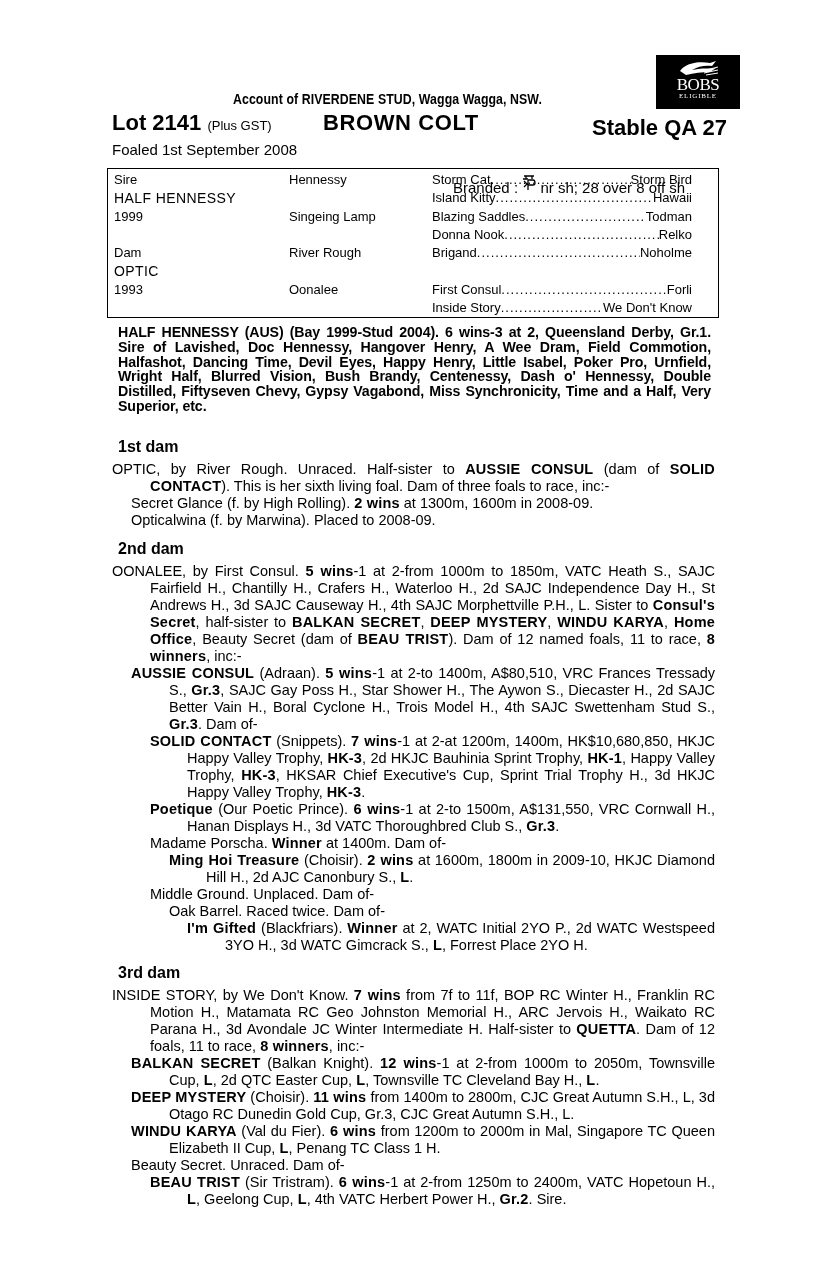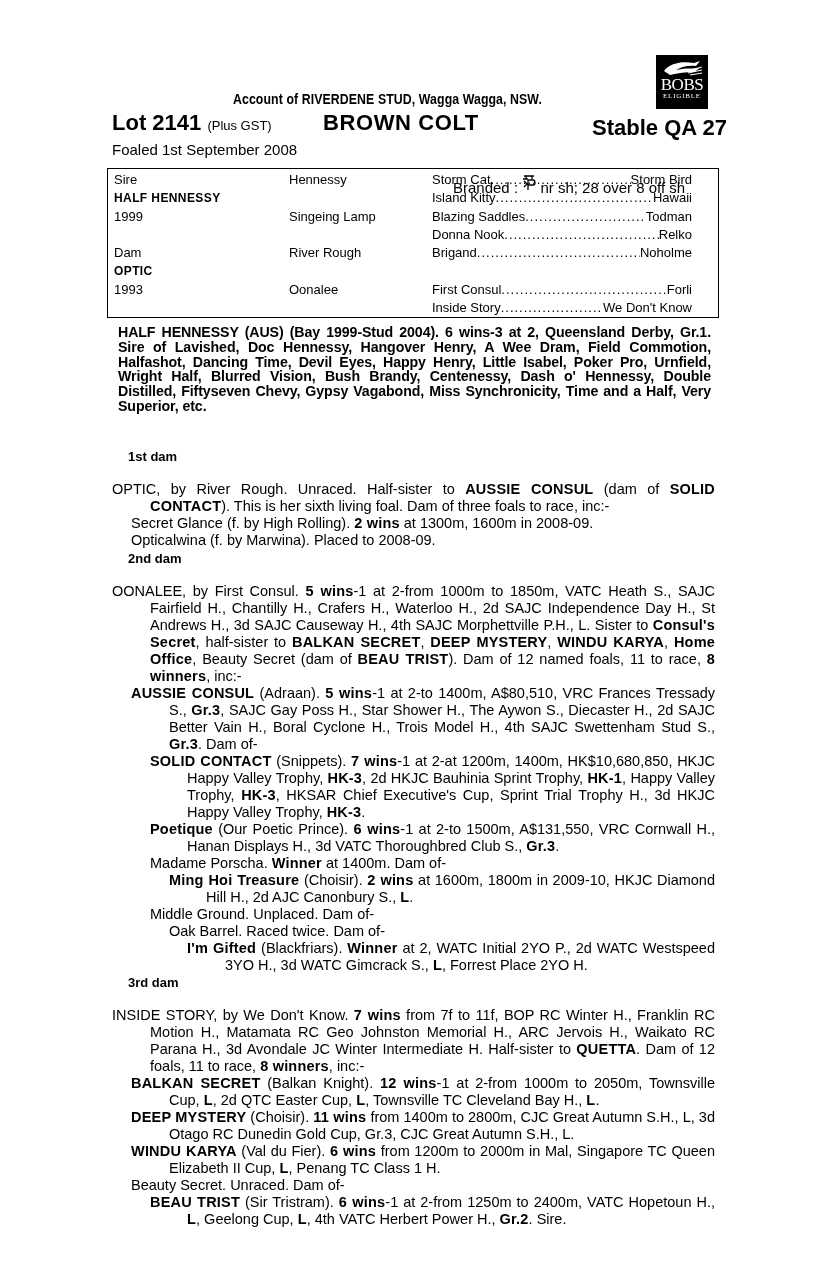--- a/index.html
+++ b/index.html
@@ -1,43 +1,43 @@
 <!DOCTYPE html>
 <html><head>
 <meta charset="utf-8">
 <style>
   html, body { margin: 0; padding: 0; background: #ffffff; }
   body { width: 827px; height: 1270px; position: relative; color: #000; font-family: "Liberation Sans", sans-serif; overflow: hidden; }
   .abs { position: absolute; }
-  .logo { left: 656px; top: 55px; width: 52px; height: 54px; background: #000; color: #fff; text-align: center; }
+  .logo { left: 656px; top: 55px; width: 84px; height: 54px; background: #000; color: #fff; text-align: center; }
   .logo .bird { display: block; margin: 4px auto 0; }
   .logo .bobs { font-family: "Liberation Serif", serif; font-size: 17px; line-height: 15px; letter-spacing: -0.5px; }
   .logo .elig { font-family: "Liberation Serif", serif; font-size: 7px; letter-spacing: 0.8px; line-height: 9px; }
   .account { left: 233px; top: 91px; font-size: 14px; font-weight: bold; transform: scaleX(0.88); transform-origin: left; letter-spacing: 0.1px; }
   .lot { left: 112px; top: 110px; font-size: 22px; font-weight: bold; }
   .lot .gst { font-size: 13px; font-weight: normal; }
   .colt { left: 323px; top: 110px; font-size: 22px; font-weight: bold; letter-spacing: 0.6px; text-align: center; }
   .stable { left: 592px; top: 115px; font-size: 22px; font-weight: bold; }
   .foaled { left: 112px; top: 141px; font-size: 15px; }
   .branded { left: 453px; top: 141px; font-size: 15px; width: 258px; white-space: nowrap; margin-top: 36px; }
   .brand-glyph { display: inline-block; font-size: 13px; font-weight: bold; position: relative; top: -2px; }
   .pedbox { left: 107px; top: 168px; width: 612px; height: 150px; border: 1.5px solid #000; box-sizing: border-box; }
   .ped { position: absolute; font-size: 13px; line-height: 18.3px; }
   .ped .c1 { position: absolute; left: 6px; width: 170px; }
   .ped .c2 { position: absolute; left: 181px; width: 160px; }
   .ped .c3 { position: absolute; left: 324px; width: 260px; }
-  .ped .big { font-size: 12px; font-weight: 700; letter-spacing: 0.4px; }
+  .ped .big { font-size: 14px; font-weight: 400; letter-spacing: 0.4px; }
   .lead { display: flex; }
   .lead .l { white-space: nowrap; }
   .lead .dots { flex: 1; overflow: hidden; white-space: nowrap; letter-spacing: 1px; }
   .lead .dots::after { content: "................................................................................................"; }
   .lead .r { white-space: nowrap; }
   .sirepara { left: 118px; top: 325px; width: 593px; font-size: 14.2px; font-weight: 900; line-height: 14.8px; text-align: justify; letter-spacing: -0.1px; }
   .section { left: 112px; width: 603px; font-size: 14.5px; line-height: 17px; }
-  .section h3 { margin: 16px; font-size: 13px; font-weight: 900; line-height: 17px; }
+  .section h3 { margin: 6px; font-size: 16px; font-weight: 900; line-height: 17px; }
   .p { text-align: justify; }
   .b { font-weight: 900; letter-spacing: 0.2px; }
   .i0 { margin-left: 0; padding-left: 38px; text-indent: -38px; }
   .i1 { margin-left: 19px; padding-left: 38px; text-indent: -38px; }
   .i2 { margin-left: 38px; padding-left: 37px; text-indent: -37px; }
   .i3 { margin-left: 57px; padding-left: 37px; text-indent: -37px; }
   .i4 { margin-left: 75px; padding-left: 38px; text-indent: -38px; }
 </style>
 </head>
 <body>

